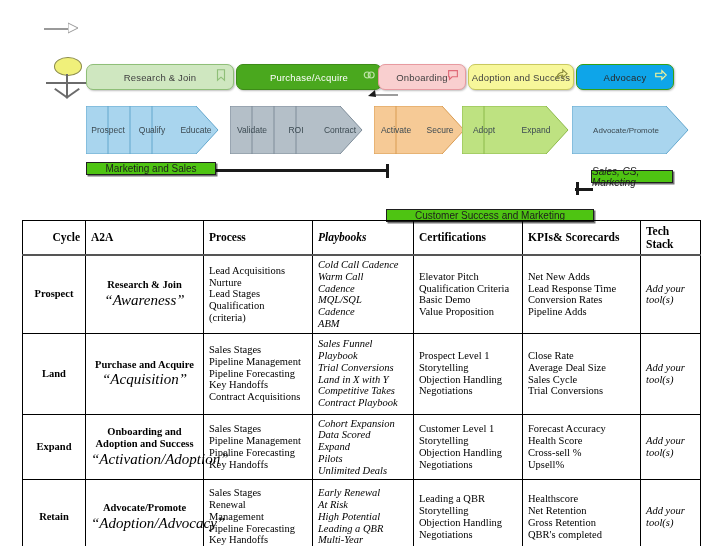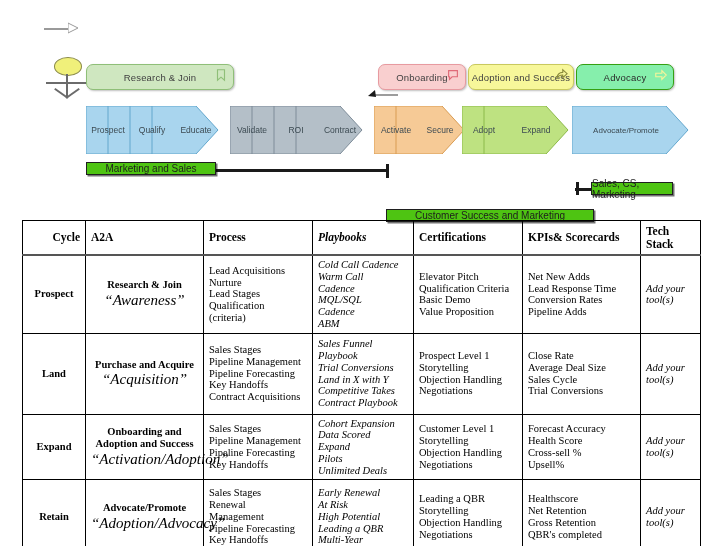--- a/index.html
+++ b/index.html
@@ -91,41 +91,48 @@
     <polygon points="0,2 10,7 0,12" fill="#ffffff" stroke="#9a9a9a" stroke-width="1"></polygon>
   </svg>
 
   <div class="stage-pill" style="left:86px; width:148px; background:#cfe7c0; border:1.5px solid #8fbf78; color:#3f3f3f;">
     <span>Research &amp; Join</span>
     <svg class="pill-icon" viewBox="0 0 16 16">
       <path d="M4 2 h8 v12 l-4 -3.5 l-4 3.5 z" fill="none" stroke="#8fbf78" stroke-width="1.3"></path>
     </svg>
   </div>
 
+  <div class="stage-pill" style="left:236px; width:146px; background:#4aa81e; border:1.5px solid #3d8c18; color:#ffffff;">
+    <span>Purchase/Acquire</span>
+    <svg class="pill-icon" viewBox="0 0 16 16">
+      <circle cx="6" cy="8" r="3.4" fill="none" stroke="#bfe3a8" stroke-width="1.3"></circle>
+      <circle cx="10.5" cy="8" r="3.4" fill="none" stroke="#bfe3a8" stroke-width="1.3"></circle>
+    </svg>
+  </div>
 
   <div class="stage-pill" style="left:378px; width:88px; background:#f9cfcf; border:1.5px solid #e79aa0; color:#3f3f3f;">
     <span>Onboarding</span>
     <svg class="pill-icon" viewBox="0 0 16 16">
       <path d="M3 3 h10 v7 h-6 l-3 3 v-3 h-1 z" fill="none" stroke="#e06a78" stroke-width="1.3"></path>
     </svg>
   </div>
 
   <svg style="position:absolute;left:368px;top:84px;" width="34" height="14">
     <line x1="2" y1="11" x2="30" y2="11" stroke="#5a5a5a" stroke-width="1.2"></line>
     <polygon points="0,12 7,6 8,13" fill="#1a1a1a"></polygon>
   </svg>
 
   <div class="stage-pill" style="left:468px; width:106px; background:#f7f79a; border:1.5px solid #c9c95e; color:#3f3f3f;">
     <span>Adoption and Success</span>
     <svg class="pill-icon" viewBox="0 0 16 16">
       <path d="M3 12 q1 -7 7 -7 v-3 l5 4.5 l-5 4.5 v-3 q-5 0 -7 4 z" fill="none" stroke="#8a8a3a" stroke-width="1.2"></path>
     </svg>
   </div>
 
-  <div class="stage-pill" style="left:576px; width:98px; background:#86efac; border:1.5px solid #35a012; color:#2a2a2a;">
+  <div class="stage-pill" style="left:576px; width:98px; background:#0ea5e9; border:1.5px solid #35a012; color:#2a2a2a;">
     <span>Advocacy</span>
     <svg class="pill-icon" viewBox="0 0 16 16">
       <path d="M2 6 h7 v-3 l5 5 l-5 5 v-3 h-7 z" fill="none" stroke="#f5f59a" stroke-width="1.3"></path>
     </svg>
   </div>
 
   <svg style="position:absolute;left:86px;top:106px;" width="136" height="48">
     <polygon points="0,0 22,0 44,24 22,48 0,48" fill="#a9d5ee" stroke="#63a7cd" stroke-width="1"></polygon>
     <polygon points="22,0 44,0 66,24 44,48 22,48" fill="#a9d5ee" stroke="#63a7cd" stroke-width="1"></polygon>
     <polygon points="44,0 66,0 88,24 66,48 44,48" fill="#a9d5ee" stroke="#63a7cd" stroke-width="1"></polygon>
@@ -171,21 +178,21 @@
     <span>Marketing and Sales</span>
   </div>
 
   <div class="role-bar" style="left:386px; top:189px; width:208px;margin-top:20px;">
     <span>Customer Success and Marketing</span>
   </div>
 
   <div class="connector" style="left:575px; top:188px; width:18px; height:2.5px;"></div>
   <div class="connector" style="left:576px; top:182px; width:2.5px; height:13px;"></div>
 
-  <div class="role-bar" style="left:591px; top:182px; width:82px;">
+  <div class="role-bar" style="left:591px; top:170px; width:82px;font-style:italic;">
     <span>Sales, CS, Marketing</span>
   </div>
 </div>
 
 <table id="matrix-table">
   <colgroup>
     <col style="width:63px">
       <col style="width:118px">
       <col style="width:109px">
     <col style="width:101px">

